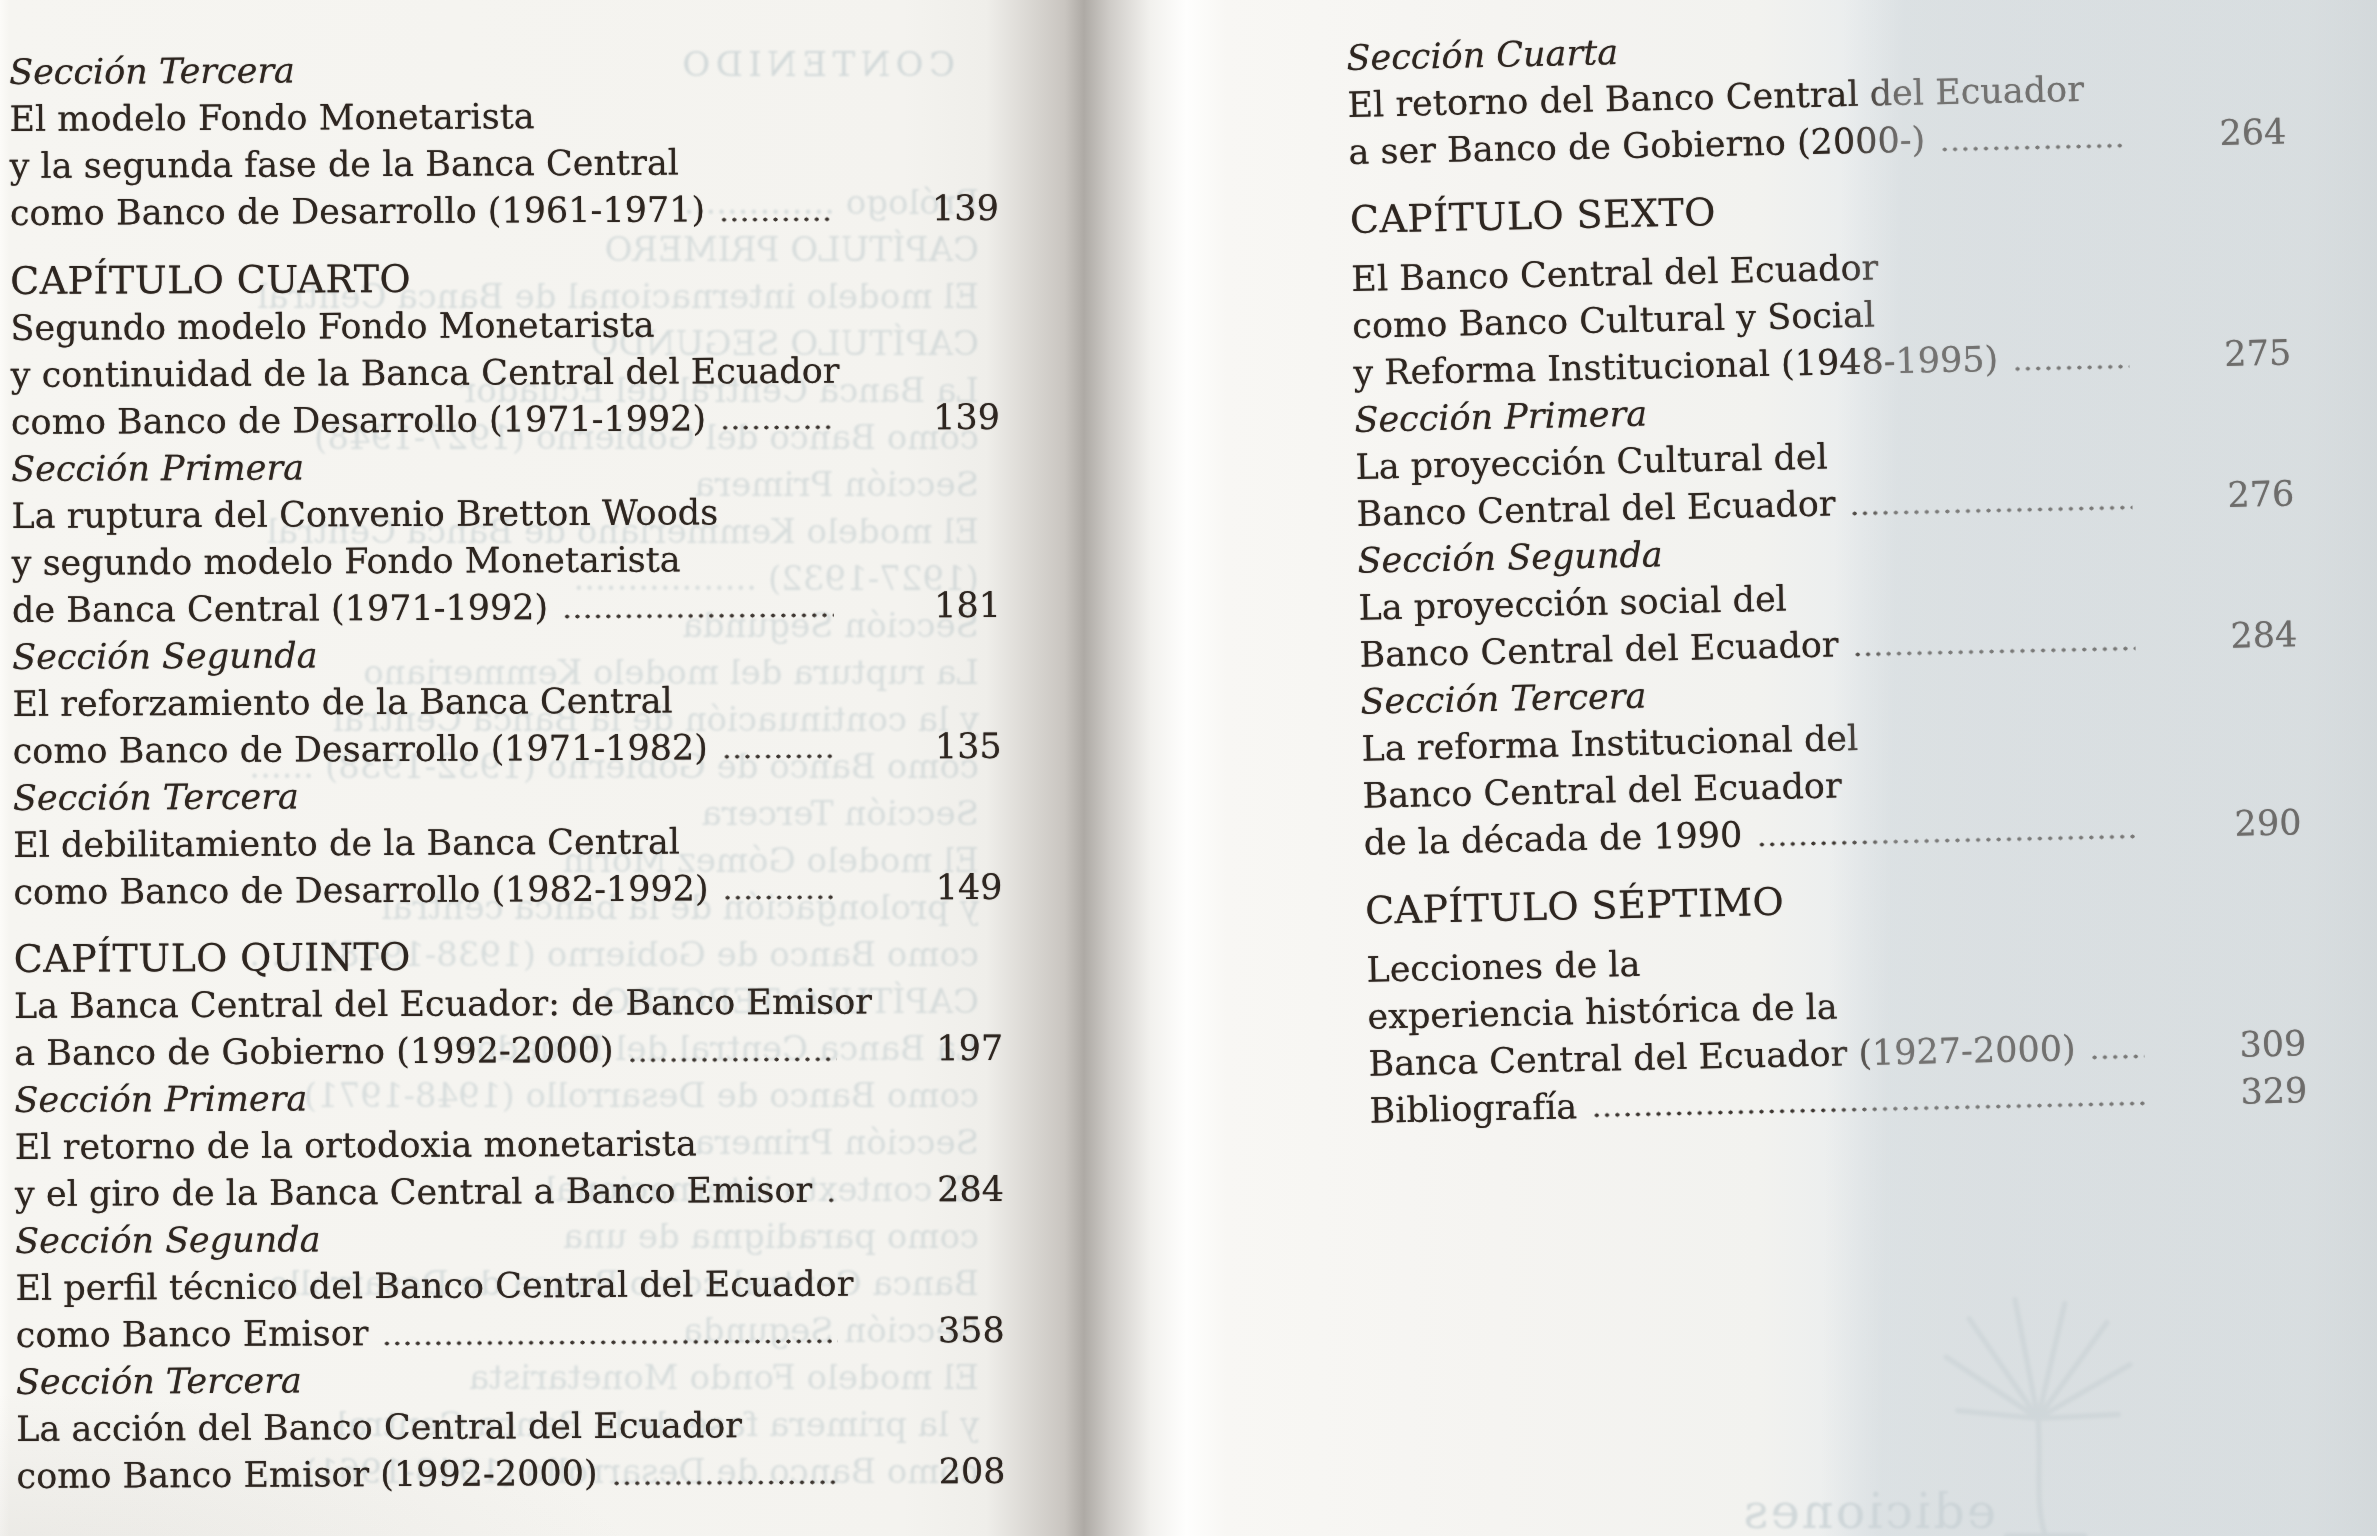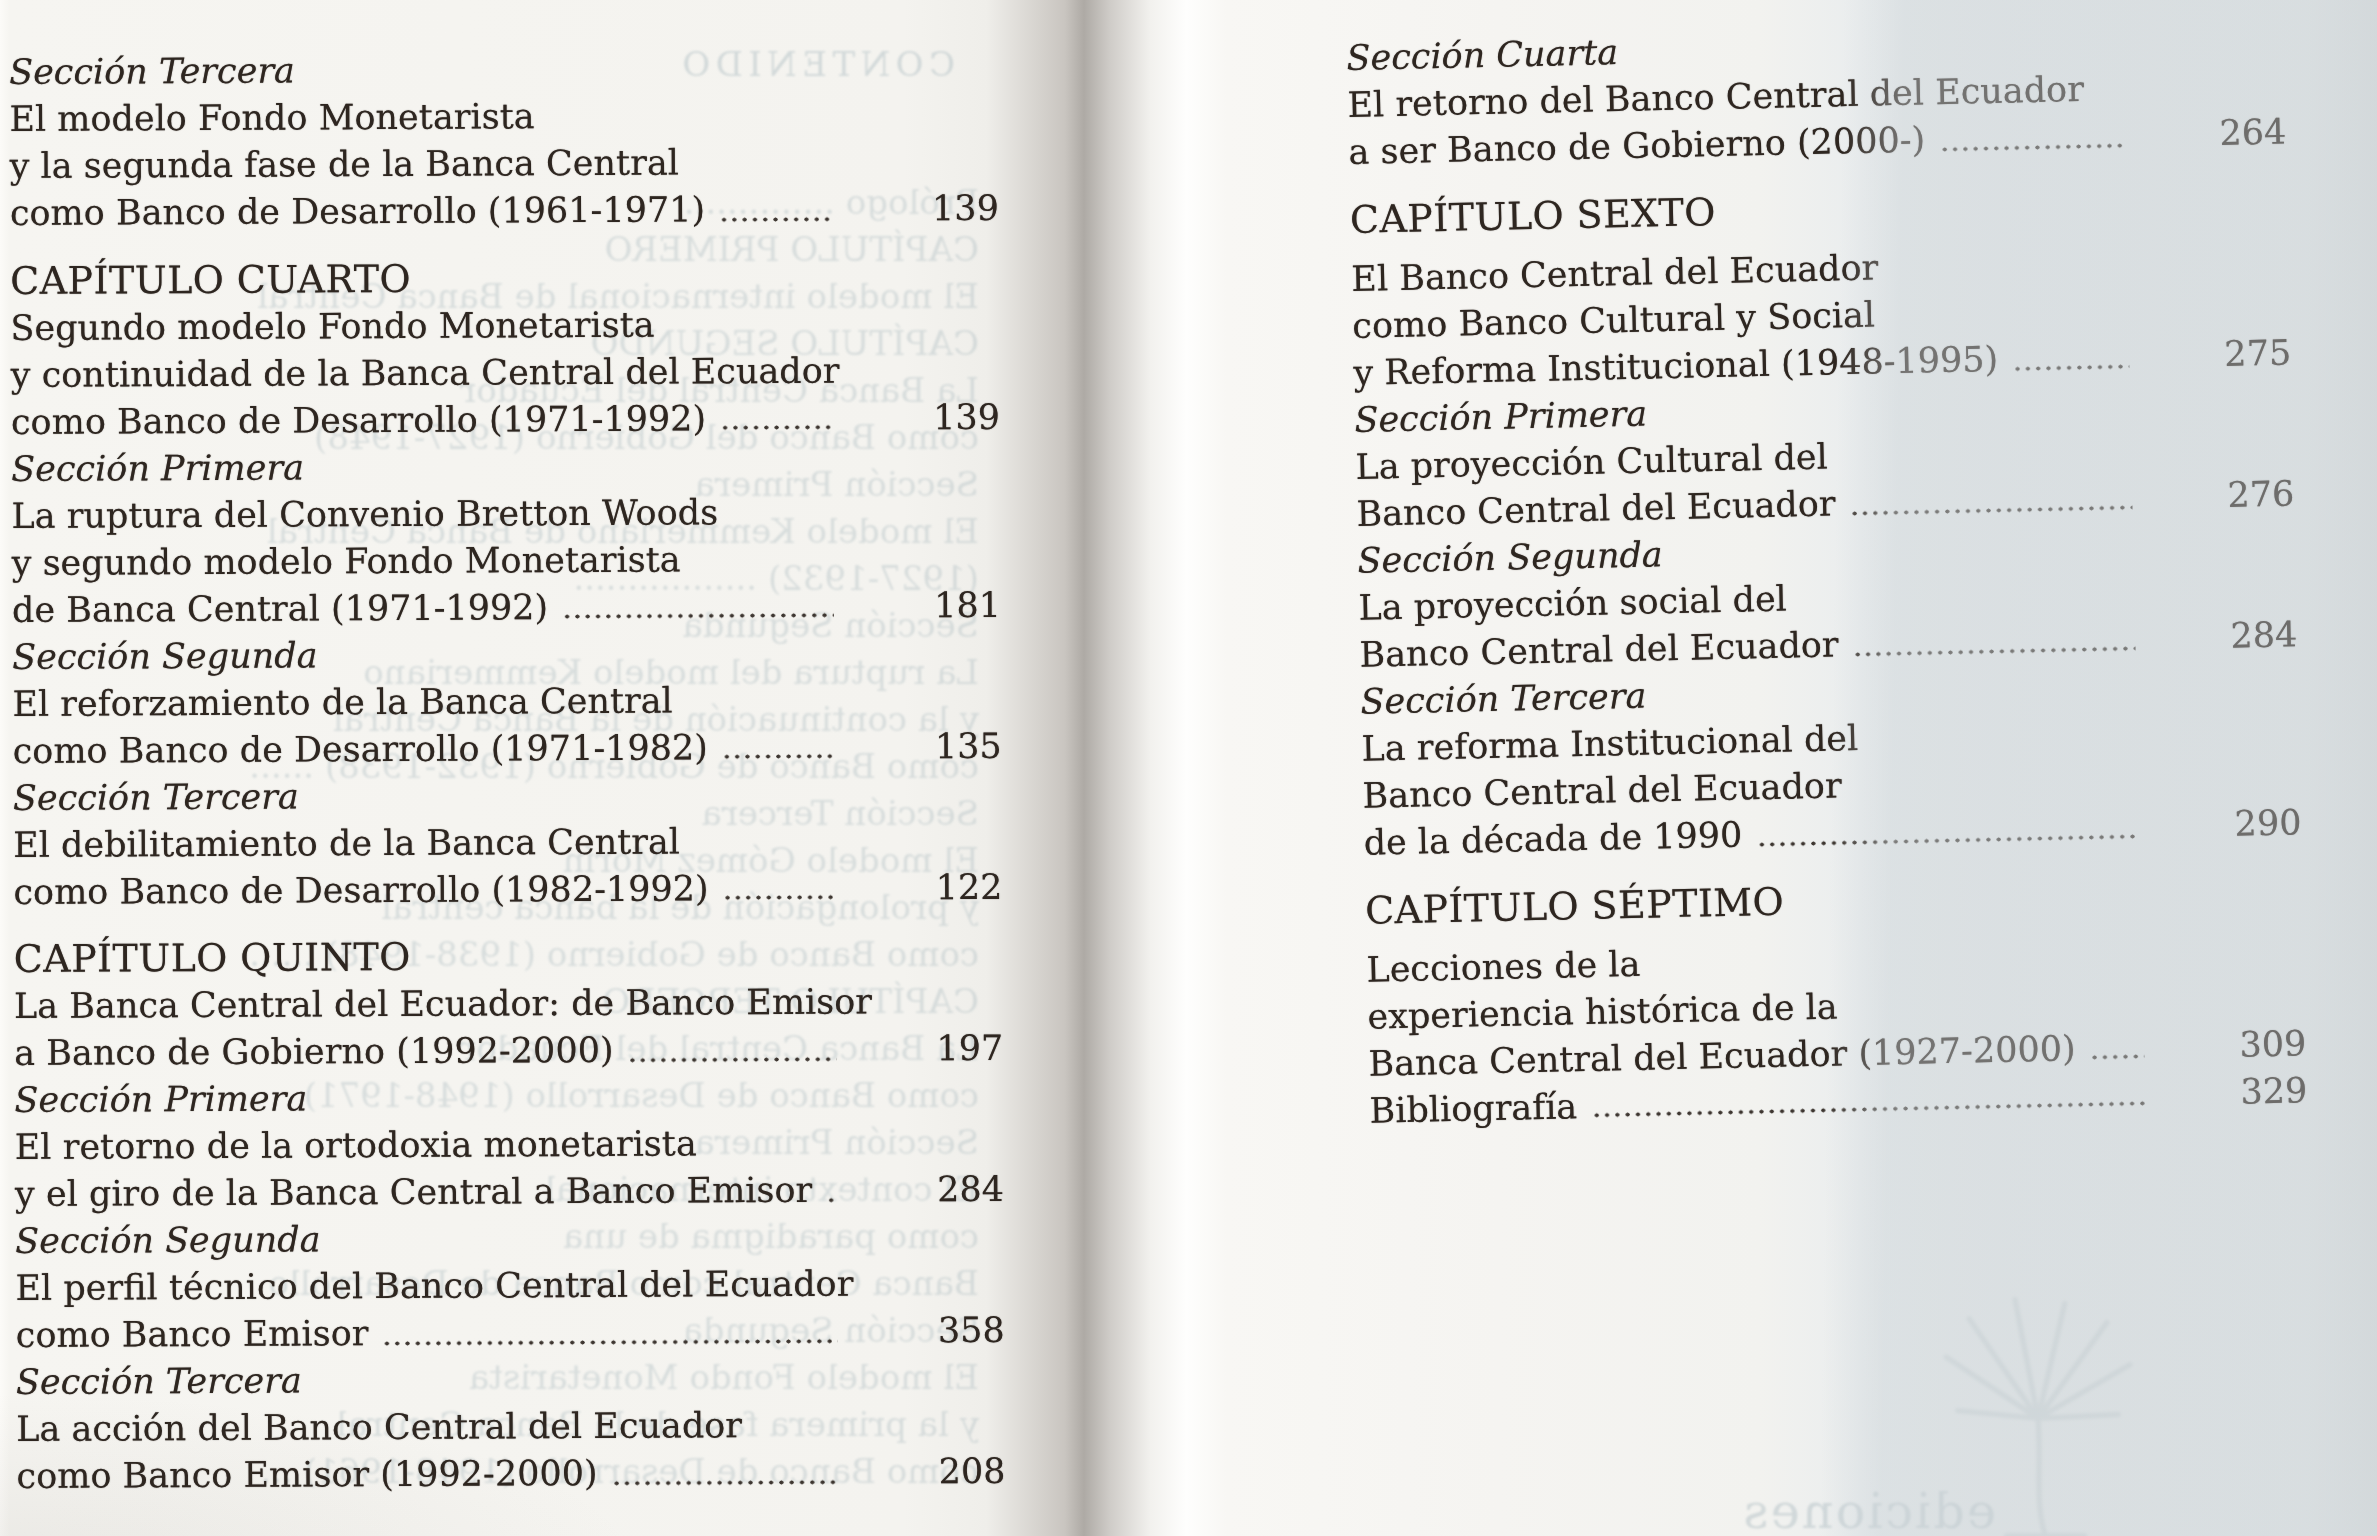--- a/index.html
+++ b/index.html
@@ -138,21 +138,21 @@
       <div class="line leader">
         <span class="t">como Banco de Desarrollo (1971-1982)</span>
         <span class="dots"></span>
         <span class="pg">135</span>
       </div>
       <div class="line section">Sección Tercera</div>
       <div class="line">El debilitamiento de la Banca Central</div>
       <div class="line leader">
         <span class="t">como Banco de Desarrollo (1982-1992)</span>
         <span class="dots"></span>
-        <span class="pg">122</span>
+        <span class="pg">149</span>
       </div>
       <div class="line chapter">CAPÍTULO QUINTO</div>
       <div class="line">La Banca Central del Ecuador: de Banco Emisor</div>
       <div class="line leader">
         <span class="t">a Banco de Gobierno (1992-2000)</span>
         <span class="dots"></span>
         <span class="pg">197</span>
       </div>
       <div class="line section">Sección Primera</div>
       <div class="line">El retorno de la ortodoxia monetarista</div>

